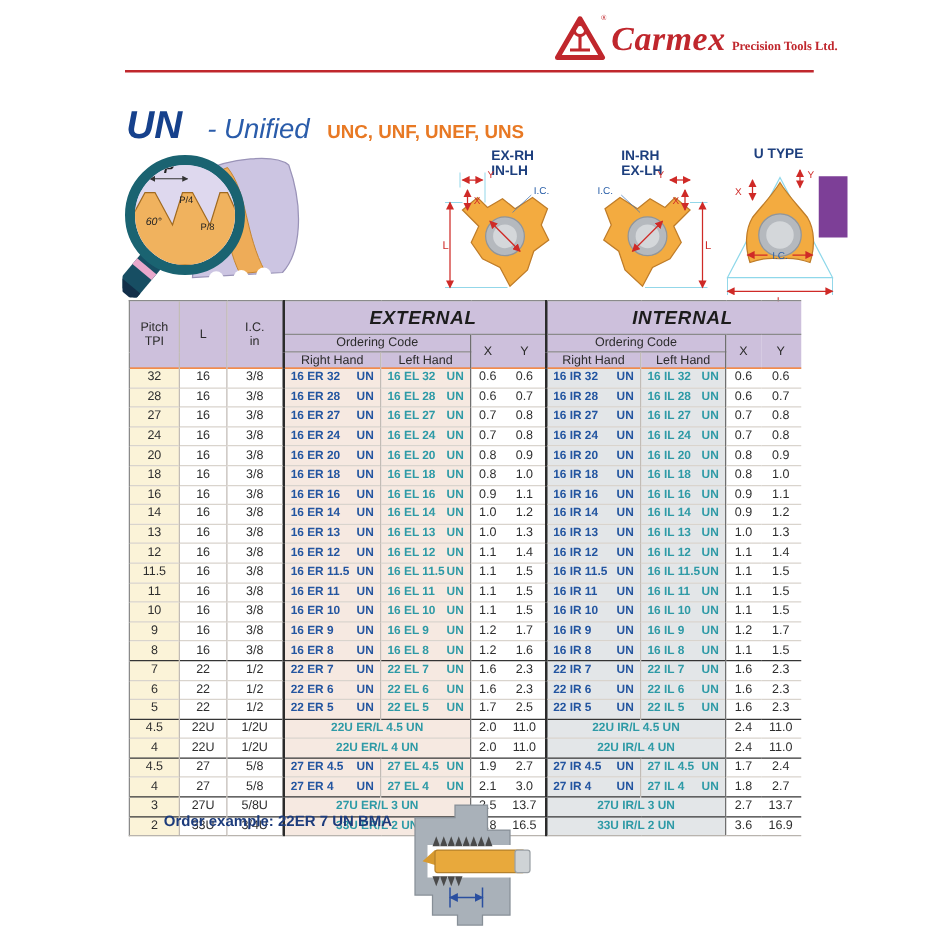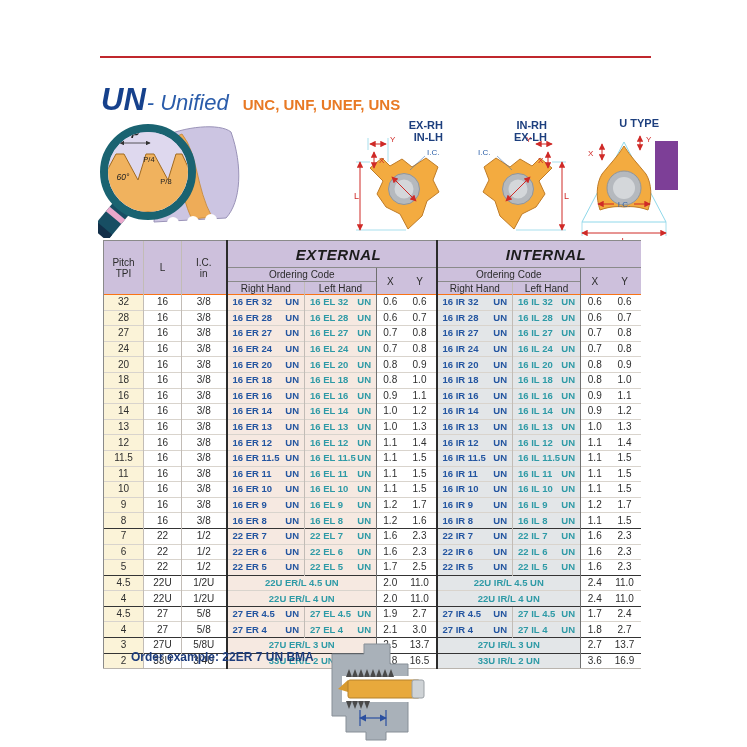--- a/index.html
+++ b/index.html
@@ -11,26 +11,26 @@
   .logo{position:absolute;left:443px;top:10px;display:flex;align-items:center;}
   .brand-name{font-family:"Liberation Serif",serif;font-style:italic;font-weight:bold;
               font-size:27px;color:var(--accent_red,#c0272d);margin-left:4px;letter-spacing:0.5px;}
   .brand-suffix{font-family:"Liberation Serif",serif;font-weight:bold;font-size:10px;
                 color:var(--accent_red,#c0272d);margin-left:5px;margin-top:12px;}
   .red-line{position:absolute;left:100px;top:56px;width:551px;height:2px;
             background:var(--accent_red,#c0272d);}
   
   .series{position:absolute;left:101px;top:82px;display:flex;align-items:baseline;}
   .series-code{font-size:31px;font-weight:bold;font-style:italic;color:#16418c;}
-  .series-name{font-size:22px;font-style:italic;color:#2a5caa;margin-left:1px;}
+  .series-name{font-size:22px;font-style:italic;color:#2a5caa;margin-left:20px;}
   .series-sub{font-size:15px;font-weight:bold;color:var(--orange,#e87924);margin-left:14px;text-align:center;}
   
   .diag{position:absolute;}
   .ins-label{position:absolute;font-size:11px;font-weight:bold;color:#1d3f7e;
-             line-height:12px;text-align:right;}
+             line-height:12px;text-align:left;}
   .tab-purple{position:absolute;left:655px;top:141px;width:23px;height:49px;
               background:var(--tab_purple,#7d3f97);}
   
   .tbl-wrap{position:absolute;left:103px;top:240px;}
   table{border-collapse:collapse;table-layout:fixed;width:537px;}
   th,td{padding:0;margin:0;text-align:center;vertical-align:middle;}
   thead th{background:var(--header_purple,#cdc0dc);color:#2b2b2b;font-weight:normal;
            font-size:10px;border-top:1px solid #8a8a8a;}
   .sec-title{font-size:15px;font-weight:bold;font-style:italic;color:#1c1c1c;letter-spacing:0.6px;padding-left:14px;}
   .hdr2{line-height:11px;}
@@ -53,20 +53,31 @@
   
   .order-ex{position:absolute;left:103px;top:650px;font-size:12px;font-weight:bold;
             color:var(--navy,#1d3c7c);padding-left:28px;}
   svg text{font-family:"Liberation Sans",sans-serif;}
 </style>
 </head>
 <body>
 
 <div class="page">
 
+  <div class="logo">
+    <svg width="42" height="42" viewBox="0 0 42 42">
+      <path d="M21,5 L39,36 L3,36 Z" fill="none" stroke="#c0272d" stroke-width="4" stroke-linejoin="round"></path>
+      <circle cx="21" cy="14" r="4.5" fill="none" stroke="#c0272d" stroke-width="2.5"></circle>
+      <line x1="21" y1="18" x2="21" y2="30" stroke="#c0272d" stroke-width="2.5"></line>
+      <path d="M13,30 L29,30" stroke="#c0272d" stroke-width="2.5"></path>
+      <text x="38" y="6" font-size="6" fill="#c0272d">®</text>
+    </svg>
+    <span class="brand-name">Carmex</span>
+    <span class="brand-suffix">Precision Tools Ltd.</span>
+  </div>
   <div class="red-line"></div>
 
   <div class="series">
     <span class="series-code">UN</span>
     <span class="series-name">- Unified</span>
     <span class="series-sub">UNC, UNF, UNEF, UNS</span>
   </div>
 
   <svg class="diag" style="left:98px;top:110px;" width="155" height="128" viewBox="0 0 155 128">
     <path d="M62,28 C86,16 122,13 133,22 C145,56 143,92 128,108 L56,112 Z" fill="#ccc5e2" stroke="#9a93b8" stroke-width="1"></path>

